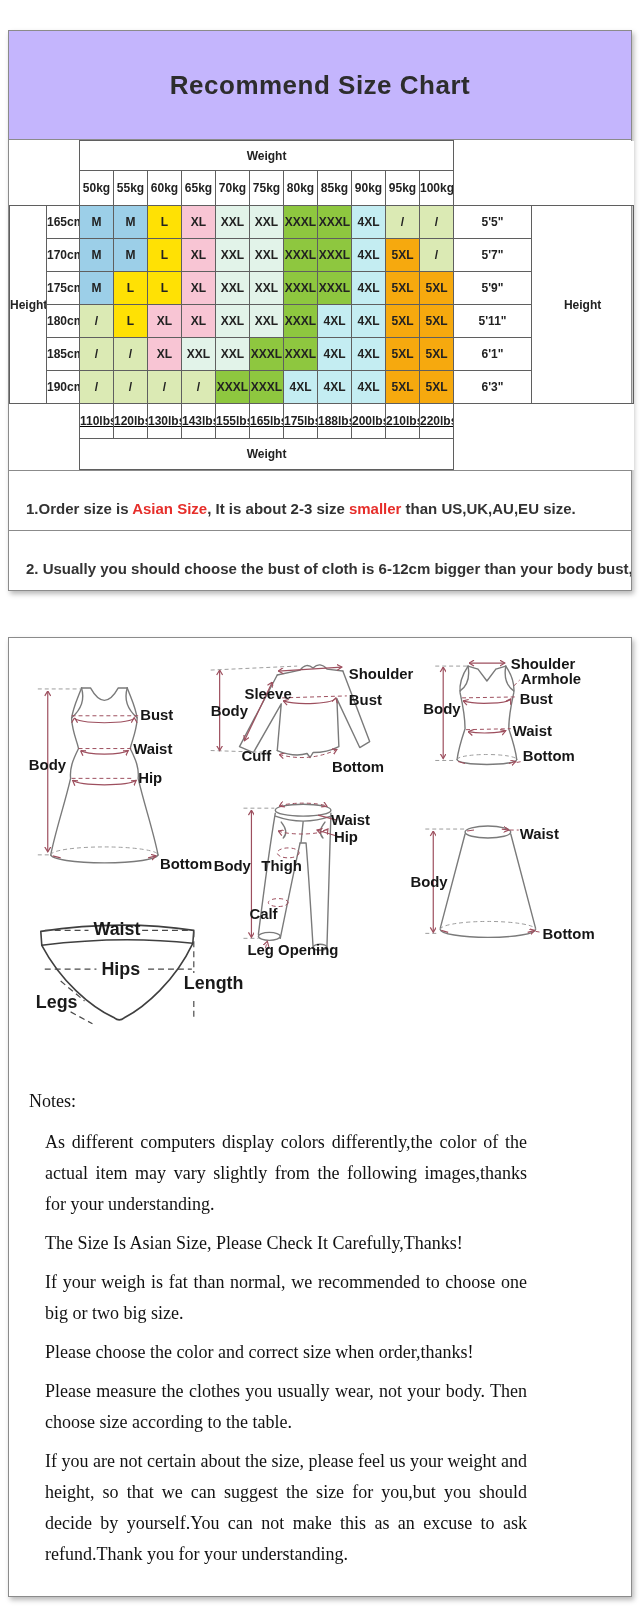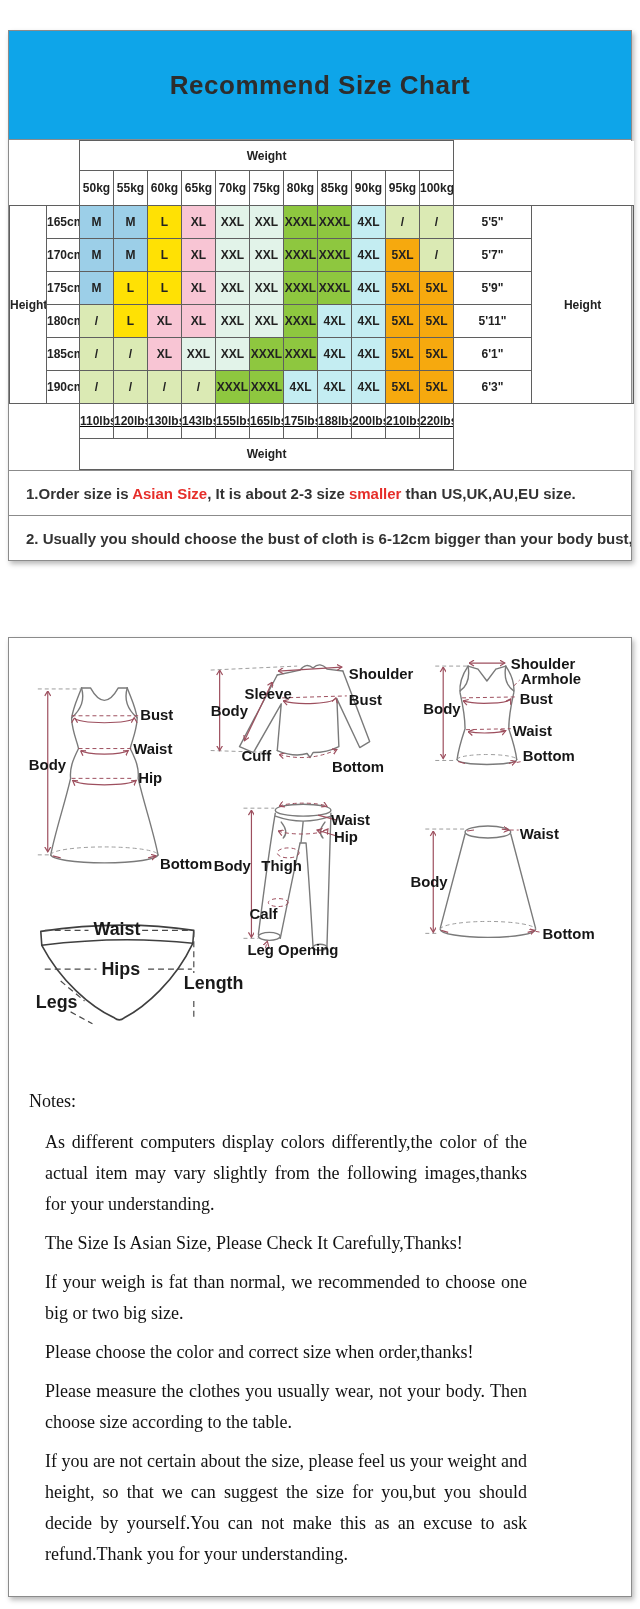--- a/index.html
+++ b/index.html
@@ -3,37 +3,37 @@
 <meta charset="utf-8">
 <style>
   html,body{margin:0;padding:0;}
   body{width:640px;height:1609px;position:relative;background:#ffffff;
        font-family:"Liberation Sans",sans-serif;overflow:hidden;}
   .panel{position:absolute;left:8px;width:622px;background:#fff;
          border:1px solid #8b8b8b;box-shadow:2px 3px 5px rgba(0,0,0,.28);}
   #chart-panel{top:30px;}
   #info-panel{top:637px;height:958px;}
 
-  .chart-title{height:108px;background:#0ea5e9;border-bottom:1px solid #8b8b8b;
+  .chart-title{height:108px;background:#c4b5fd;border-bottom:1px solid #8b8b8b;
        display:flex;align-items:center;justify-content:center;
        font-size:26px;font-weight:bold;color:#2d2d2d;letter-spacing:.5px;}
 
   .size-table{border-collapse:collapse;width:100%;table-layout:fixed;}
   .size-table td,.size-table th{border:1px solid #5f5f5f;text-align:center;
        vertical-align:middle;font-size:12px;font-weight:bold;color:#222;
        padding:0;overflow:hidden;white-space:nowrap;}
   .size-table .blank{border:none;background:#fff;}
   .group-label{font-size:13.5px;}
   .side-label{font-size:13.5px;}
   .unit-cell{font-size:11.5px;}
   .cm-cell,.ft-cell{font-size:12px;}
   .size-cell{font-size:12px;}
 
   .note-row{border-top:1px solid #8b8b8b;height:43px;line-height:43px;
-       padding:1px 8px 0 17px;font-size:15px;font-weight:bold;color:#333;
+       padding:16px 8px 0 17px;font-size:15px;font-weight:bold;color:#333;
        white-space:nowrap;overflow:hidden;}
   .note-row span{white-space:pre;}
   .note-red{color:#e62e2a;}
 
   #diagram-svg{display:block;margin-top:2px;}
   .lbl{font-family:"Liberation Sans",sans-serif;font-weight:bold;font-size:15px;fill:#161616;}
   .lbl2{font-family:"Liberation Sans",sans-serif;font-weight:bold;font-size:18px;fill:#1a1a1a;}
   .g {fill:none;stroke:#7a7a7a;stroke-width:1.4;stroke-linecap:round;stroke-linejoin:round;}
   .gk{fill:none;stroke:#3f3f3f;stroke-width:1.6;stroke-linecap:round;stroke-linejoin:round;}
   .m {fill:none;stroke:#9d4f5e;stroke-width:1.2;}

